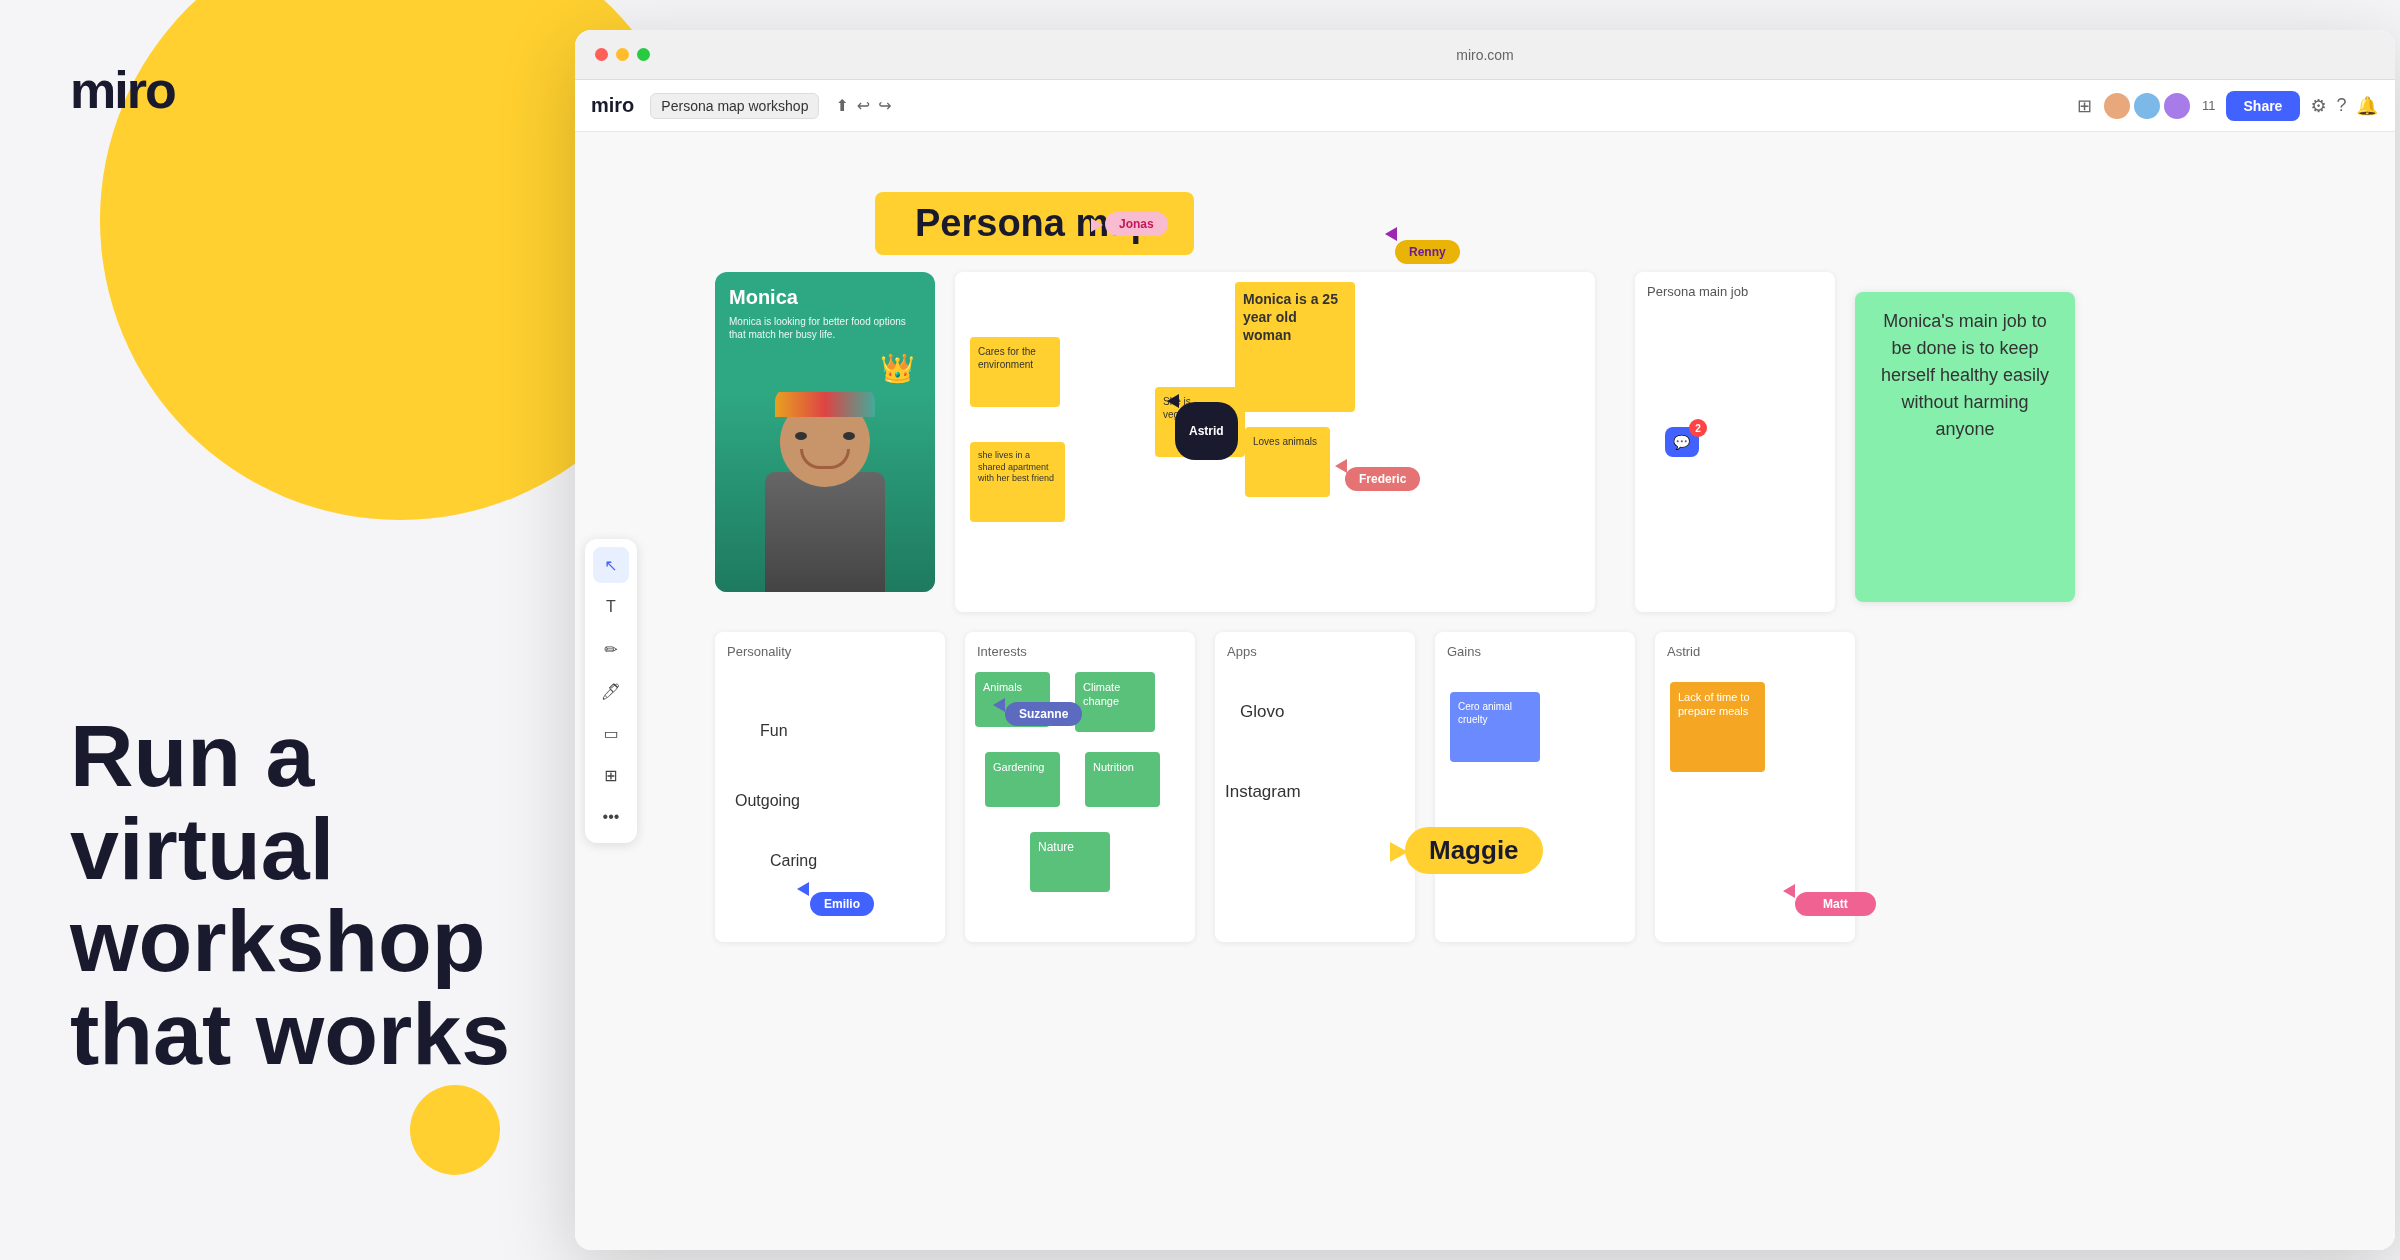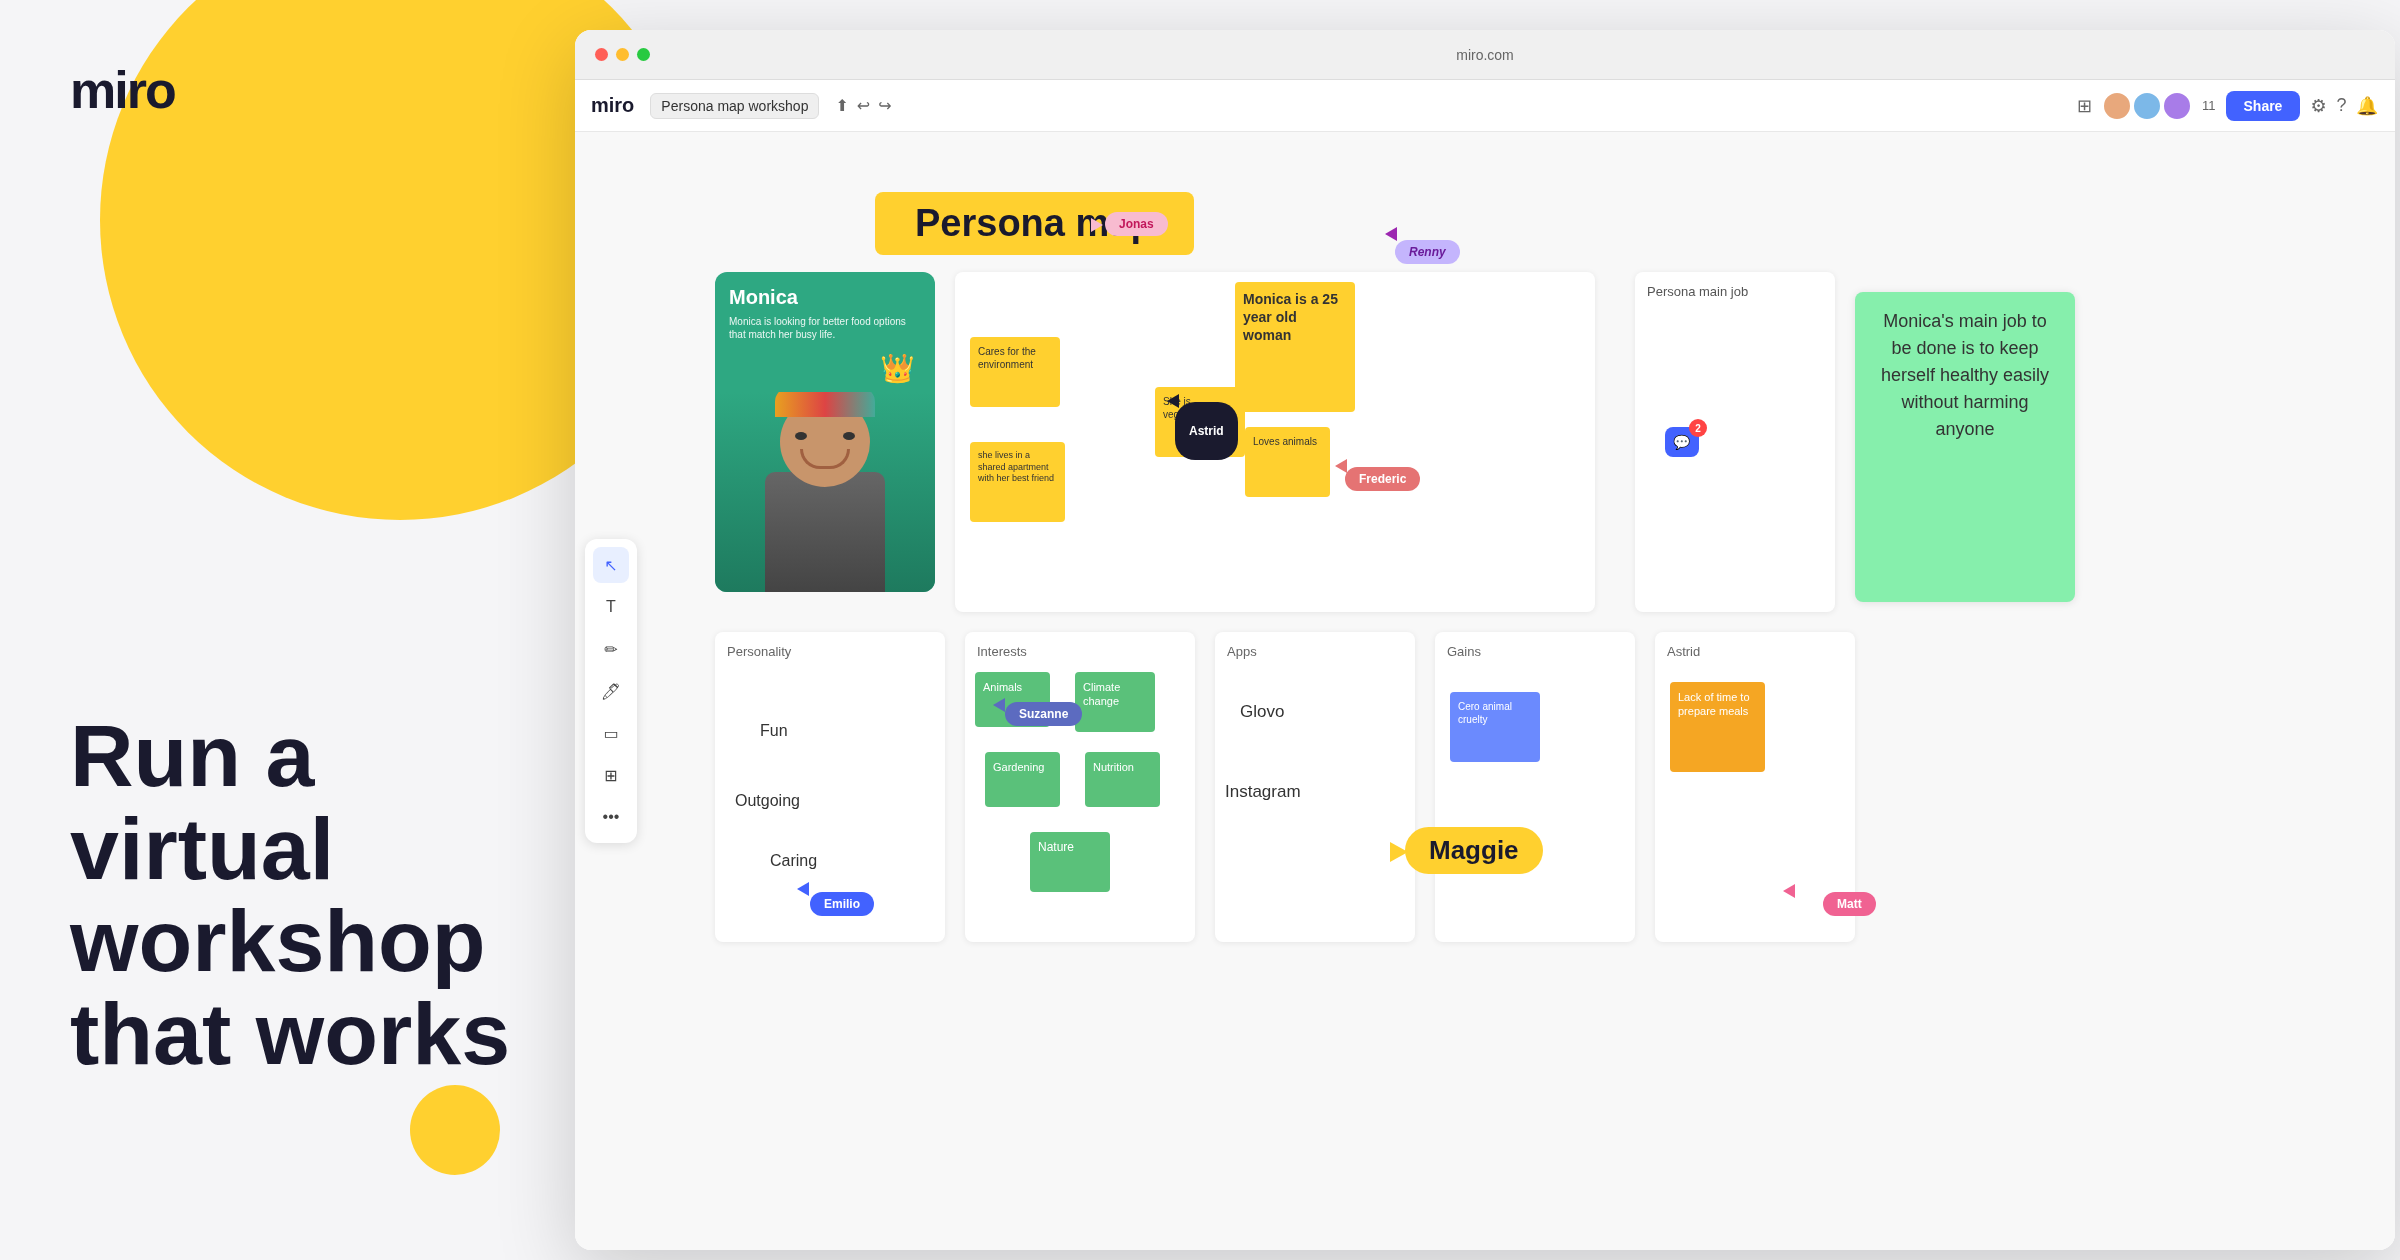--- a/index.html
+++ b/index.html
@@ -433,21 +433,21 @@
     <div style="position:absolute;top:650px;left:650px;font-size:17px;color:#333;font-weight:500;">Instagram</div>
 
     <div class="sticky sticky-blue" style="position:absolute;top:560px;left:875px;width:90px;height:70px;font-size:10px;">Cero animal cruelty</div>
 
     <div class="sticky sticky-orange" style="position:absolute;top:550px;left:1095px;width:95px;height:90px;font-size:11px;">Lack of time to prepare meals</div>
 
     <div style="position:absolute;top:80px;left:530px;background:#f8bbd0;color:#c2185b;border-radius:20px;padding:5px 14px;font-size:12px;font-weight:600;white-space:nowrap;">Jonas</div>
 
     <div style="position:absolute;top:86px;left:516px;width:0;height:0;border-style:solid;border-width:7px 0 7px 12px;border-color:transparent transparent transparent #f8bbd0;"></div>
 
-    <div style="position:absolute;top:108px;left:820px;background:#c4b5fd;color:#6a1b9a;border-radius:20px;padding:5px 14px;font-size:12px;font-weight:600;white-space:nowrap;font-style:italic;">Renny</div>
+    <div style="position:absolute;top:108px;left:820px;background:#eab308;color:#6a1b9a;border-radius:20px;padding:5px 14px;font-size:12px;font-weight:600;white-space:nowrap;">Renny</div>
 
     <div style="position:absolute;top:95px;left:810px;width:0;height:0;border-style:solid;border-width:7px 12px 7px 0;border-color:transparent #9c27b0 transparent transparent;"></div>
 
     <div style="position:absolute;top:270px;left:600px;background:#1a1a2e;color:#fff;border-radius:20px;padding:22px 14px;font-size:12px;font-weight:600;white-space:nowrap;">Astrid</div>
 
     <div style="position:absolute;top:262px;left:592px;width:0;height:0;border-style:solid;border-width:7px 12px 7px 0;border-color:transparent #1a1a2e transparent transparent;"></div>
 
     <div style="position:absolute;top:335px;left:770px;background:#e57373;color:#fff;border-radius:20px;padding:5px 14px;font-size:12px;font-weight:600;white-space:nowrap;">Frederic</div>
 
     <div style="position:absolute;top:327px;left:760px;width:0;height:0;border-style:solid;border-width:7px 12px 7px 0;border-color:transparent #e57373 transparent transparent;"></div>
@@ -457,18 +457,18 @@
     <div style="position:absolute;top:566px;left:418px;width:0;height:0;border-style:solid;border-width:7px 12px 7px 0;border-color:transparent #5c6bc0 transparent transparent;"></div>
 
     <div style="position:absolute;top:760px;left:235px;background:#4262FF;color:#fff;border-radius:20px;padding:5px 14px;font-size:12px;font-weight:600;white-space:nowrap;">Emilio</div>
 
     <div style="position:absolute;top:750px;left:222px;width:0;height:0;border-style:solid;border-width:7px 12px 7px 0;border-color:transparent #4262FF transparent transparent;"></div>
 
     <div style="position:absolute;top:695px;left:830px;background:#FFD02F;color:#1a1a2e;border-radius:30px;padding:8px 24px;font-size:26px;font-weight:800;white-space:nowrap;">Maggie</div>
 
     <div style="position:absolute;top:710px;left:815px;width:0;height:0;border-style:solid;border-width:10px 0 10px 18px;border-color:transparent transparent transparent #FFD02F;"></div>
 
-    <div style="position:absolute;top:760px;left:1220px;background:#f06292;color:#fff;border-radius:20px;padding:5px 14px;font-size:12px;font-weight:600;white-space:nowrap;margin-left:28px;">Matt</div>
+    <div style="position:absolute;top:760px;left:1220px;background:#f06292;color:#fff;border-radius:20px;padding:5px 28px;font-size:12px;font-weight:600;white-space:nowrap;">Matt</div>
 
     <div style="position:absolute;top:752px;left:1208px;width:0;height:0;border-style:solid;border-width:7px 12px 7px 0;border-color:transparent #f06292 transparent transparent;"></div>
 
   </div>
 </div>
 
 </body></html>

